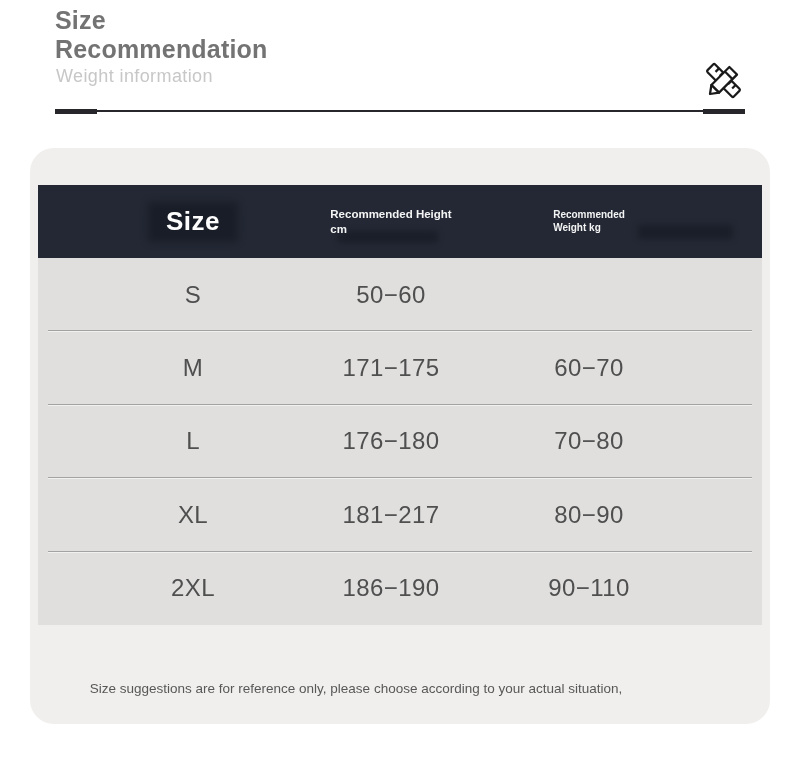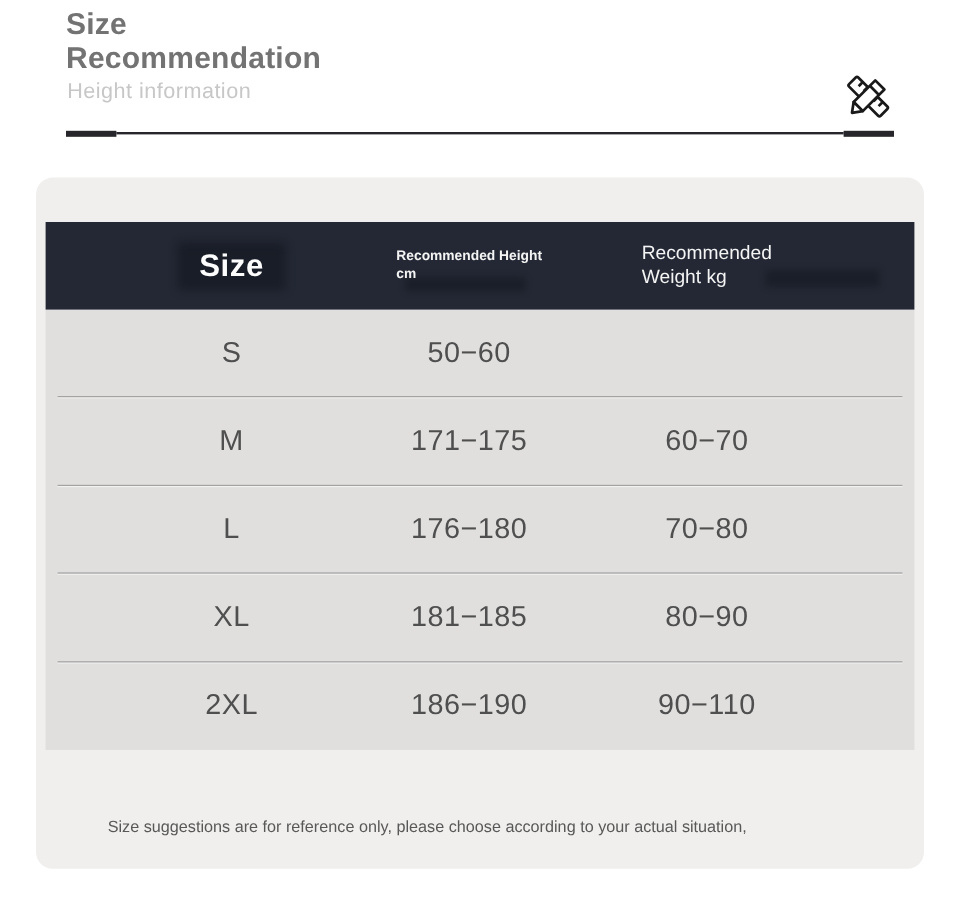--- a/index.html
+++ b/index.html
@@ -19,37 +19,37 @@
   .tools-icon{position:absolute;left:700px;top:57px;width:47px;height:47px;}
   .divider{
     position:absolute;left:55px;top:108px;width:690px;height:6px;
     display:flex;align-items:center;
   }
   .divider .end-cap{width:42px;height:5px;background:#26262b;flex:0 0 auto;}
   .divider .rule{flex:1 1 auto;height:2px;background:#26262b;}
   
   .card{
     position:absolute;left:30px;top:148px;width:740px;height:576px;
-    background:#f0efed;border-radius:14px;
+    background:#f0efed;border-radius:24px;
   }
   .size-table{
     position:absolute;left:8px;top:37px;width:724px;
   }
   .thead{
     position:relative;height:73px;background:#232834;
     display:grid;grid-template-columns:198px 198px 198px;align-items:center;
     padding-left:56px;width:668px;overflow:hidden;
   }
   .thead .h-size{
     justify-self:center;color:#fdfdfd;font-size:26px;font-weight:700;letter-spacing:.5px;
     position:relative;z-index:2;
   }
   .thead .h-col{justify-self:center;color:#f4f4f4;line-height:1.22;position:relative;z-index:2;}
   .thead .h-col.height{font-size:11.5px;font-weight:700;}
-  .thead .h-col.weight{font-size:16px;font-weight:400;}
+  .thead .h-col.weight{font-size:10px;font-weight:700;}
   .ghost{position:absolute;background:#0d1018;z-index:1;}
   .ghost.g1{left:110px;top:17px;width:90px;height:40px;opacity:.45;filter:blur(4px);}
   .ghost.g2{left:300px;top:46px;width:100px;height:12px;opacity:.4;filter:blur(3px);}
   .ghost.g3{left:600px;top:40px;width:95px;height:14px;opacity:.4;filter:blur(3px);}
   .tbody{background:#e0dfde;width:724px;}
   .trow{
     position:relative;height:73.4px;
     display:grid;grid-template-columns:198px 198px 198px;align-items:center;
     padding-left:56px;width:668px;
     color:#4f4f4f;font-size:24px;letter-spacing:.4px;
@@ -68,21 +68,21 @@
     position:absolute;left:0;top:531px;width:652px;
     text-align:center;font-size:13.5px;line-height:1.5;color:#585858;
   }
 </style>
 </head>
 <body>
 
 <div class="page">
 
   <div class="title">Size Recommendation</div>
-  <div class="subtitle">Height information</div>
+  <div class="subtitle">Weight information</div>
 
   <div class="tools-icon">
     <svg width="47" height="47" viewBox="0 0 48 48" fill="none" xmlns="http://www.w3.org/2000/svg">
 
       <g transform="rotate(45 24 24)" stroke="#1a1a1a" stroke-width="2.3" stroke-linejoin="round">
         <rect x="5" y="18.5" width="38" height="11" rx="1.5" fill="#ffffff"></rect>
         <line x1="12" y1="18.5" x2="12" y2="23.5"></line>
         <line x1="18" y1="18.5" x2="18" y2="23.5"></line>
         <line x1="24" y1="18.5" x2="24" y2="23.5"></line>
         <line x1="30" y1="18.5" x2="30" y2="23.5"></line>
@@ -132,21 +132,21 @@
           <div>171−175</div>
           <div>60−70</div>
         </div>
         <div class="trow">
           <div>L</div>
           <div>176−180</div>
           <div>70−80</div>
         </div>
         <div class="trow">
           <div>XL</div>
-          <div>181−185</div>
+          <div>181−217</div>
           <div>80−90</div>
         </div>
         <div class="trow">
           <div>2XL</div>
           <div>186−190</div>
           <div>90−110</div>
         </div>
       </div>
     </div>
 

